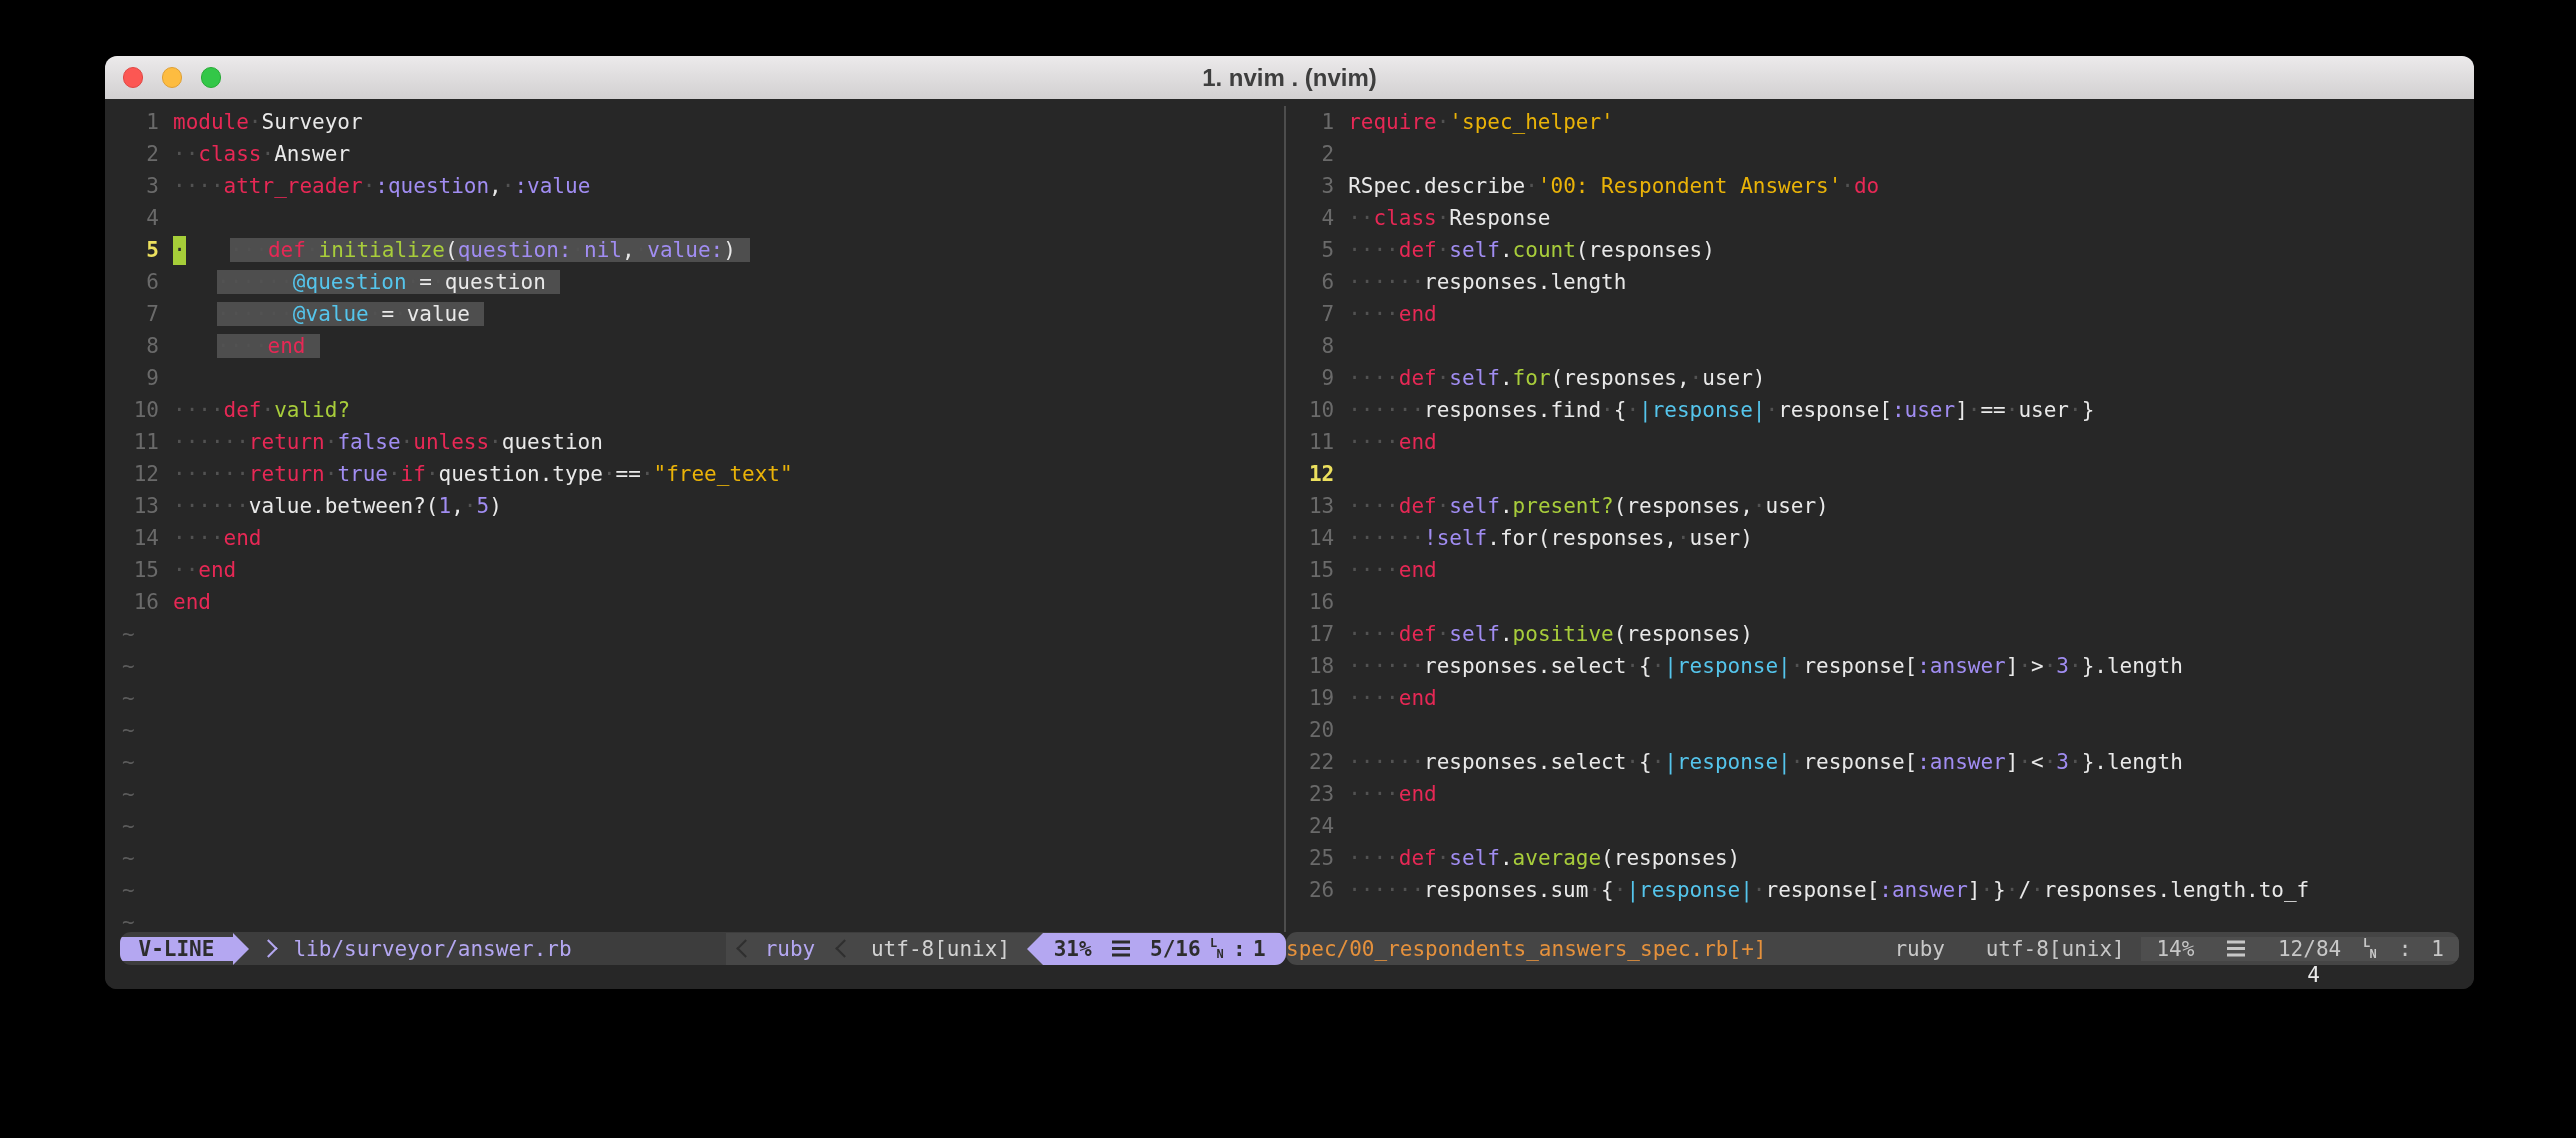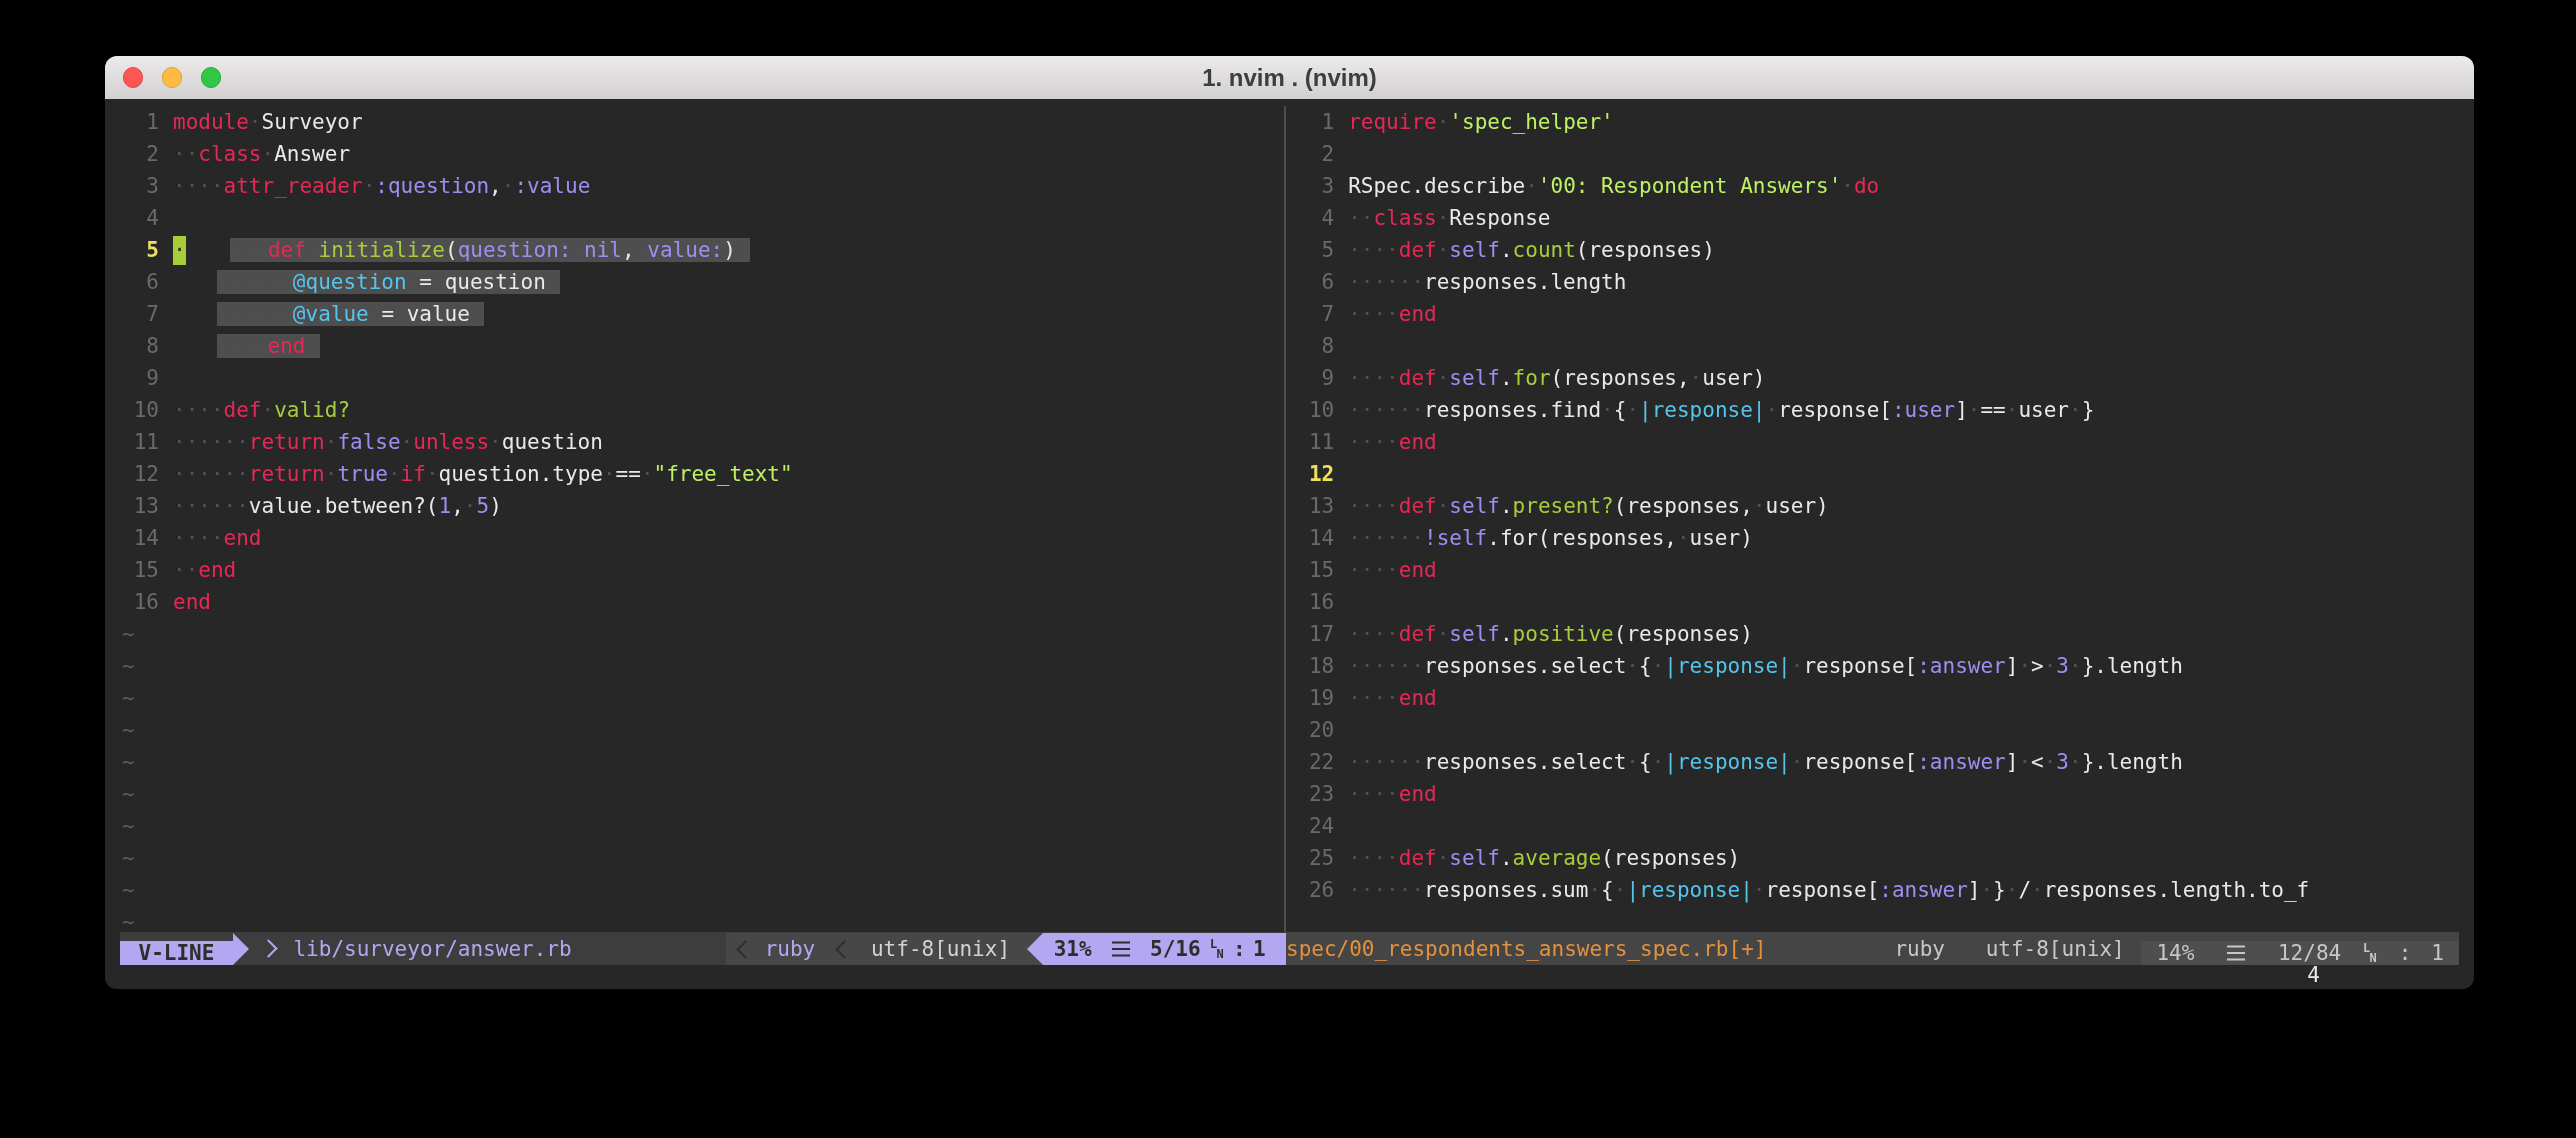--- a/index.html
+++ b/index.html
@@ -25,24 +25,24 @@
   .pane.right{flex:1;padding-left:9.3px;}
   .line{height:32px;display:flex;align-items:center;white-space:pre;}
   .ln{width:39px;flex:none;text-align:right;color:#6a6a6a;margin-right:14px;}
   .ln.cur{color:#ece05e;font-weight:bold;}
   .lt{white-space:pre;}
   .lt.sel{background:#4e4e4e;padding-right:14px;margin-left:44px;}
   .cursor{background:#a6ce39;color:#2b2b2b;display:inline-block;width:13px;flex:none;
           height:29px;line-height:29px;text-align:center;}
   .tilde{color:#5c5c5c;padding-left:1.9px;}
   .tk-k{color:#e62855;}  .tk-fn{color:#a8cd3b;}  .tk-sym{color:#a18df2;}
-  .tk-str{color:#bef264;} .tk-v{color:#55c5ec;}  .tk-t{color:#e9e9e9;}  .tk-w{color:#525252;}
+  .tk-str{color:#eab308;} .tk-v{color:#55c5ec;}  .tk-t{color:#e9e9e9;}  .tk-w{color:#525252;}
   
   .statusrow{height:33px;flex:none;display:flex;font-size:21px;}
-  .sbar{display:flex;align-items:flex-end;overflow:hidden;}
+  .sbar{display:flex;align-items:center;overflow:hidden;border-radius:11px;}
   .sbar.leftbar{width:1166px;flex:none;background:#3d3d3d;color:#b4a7f1;}
   .sbar.rightbar{flex:1;background:#454545;color:#c7c7c7;}
   .seg{display:flex;align-items:center;}
   .seg.mode{background:#b4a7f1;color:#2d2d2d;font-weight:bold;padding:0 18.5px;}
   .tri-r{width:0;height:0;border-top:16.7px solid transparent;border-bottom:16.7px solid transparent;
          border-left:16.7px solid #b4a7f1;}
   .tri-l{width:0;height:0;border-top:16.7px solid transparent;border-bottom:16.7px solid transparent;
          border-right:16.7px solid #b4a7f1;}
   .chev{width:11px;height:11px;flex:none;align-self:center;margin:0 13px;}
   .chev-r{border-right:2.8px solid #b4a7f1;border-top:2.8px solid #b4a7f1;transform:rotate(45deg);}

